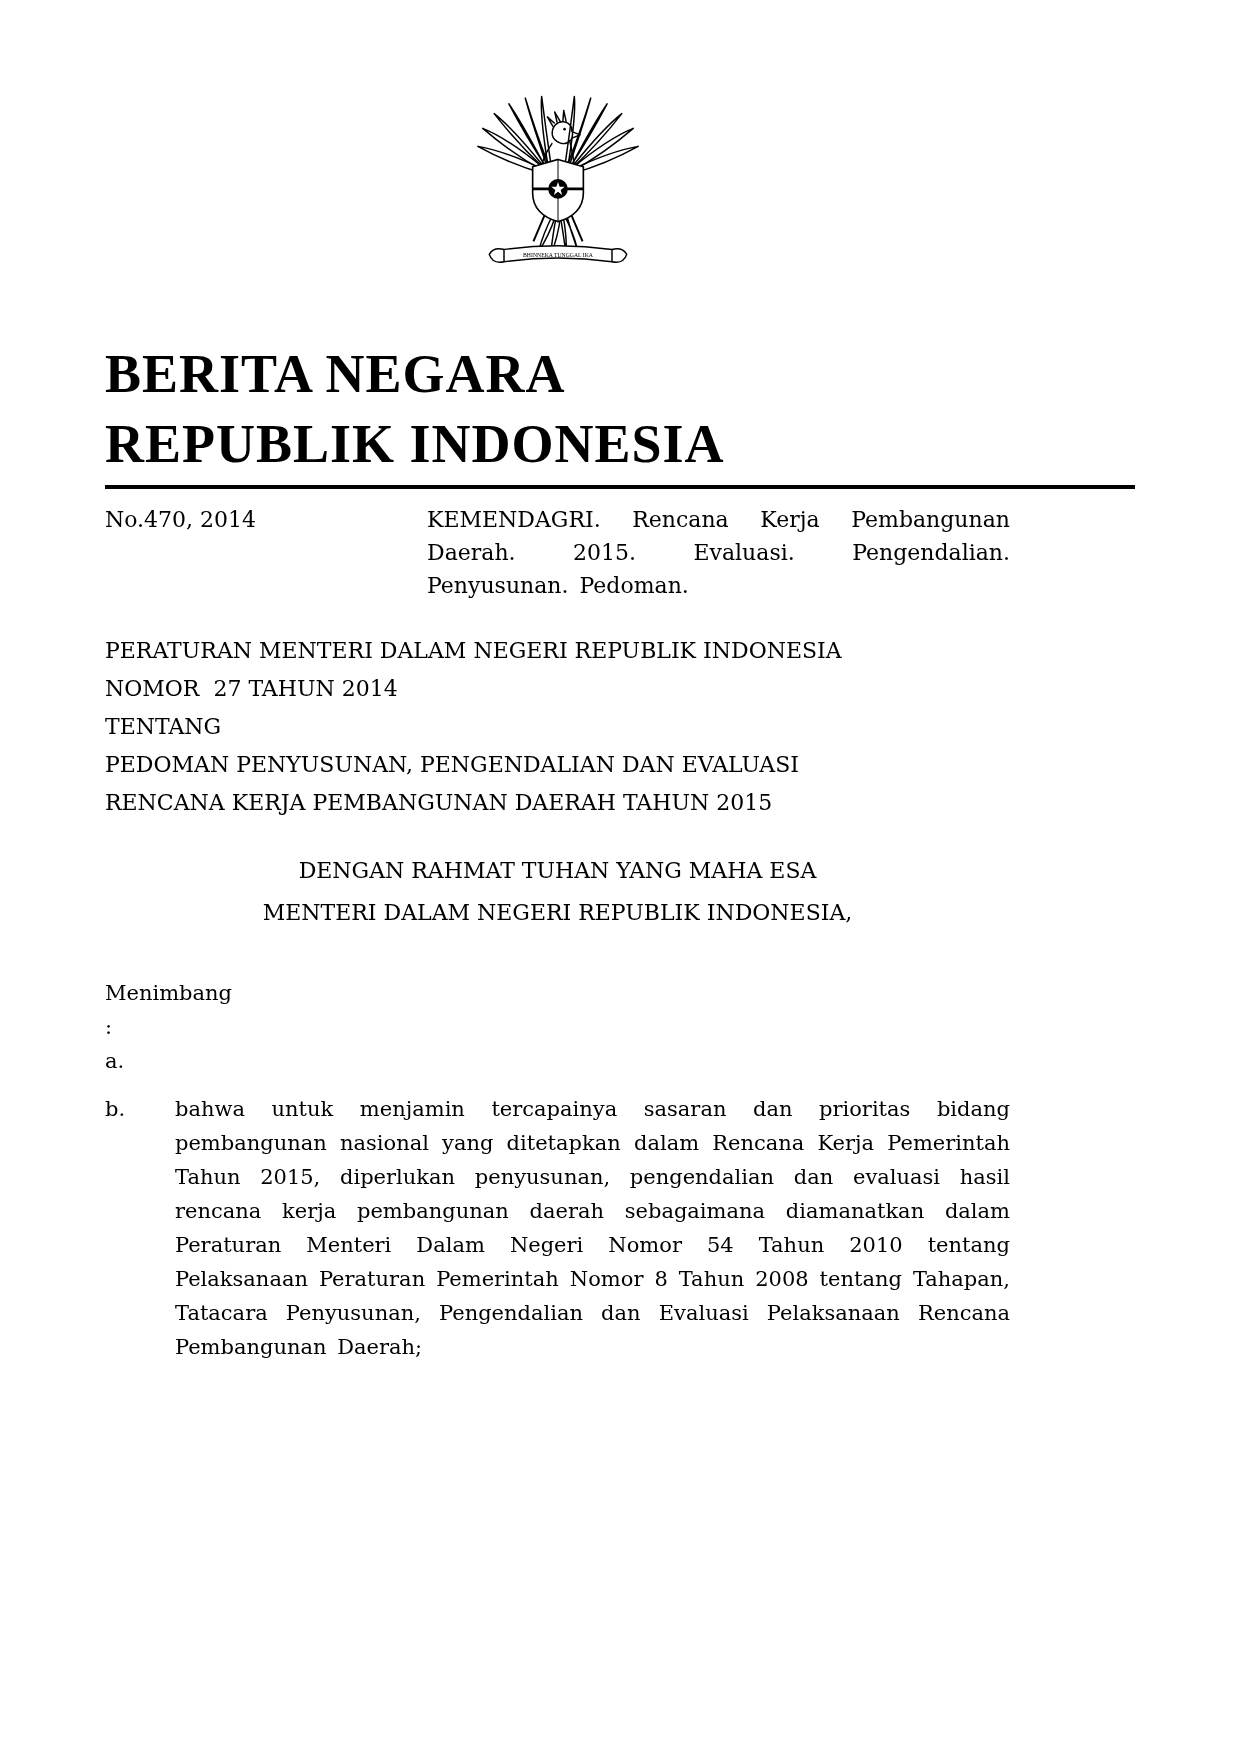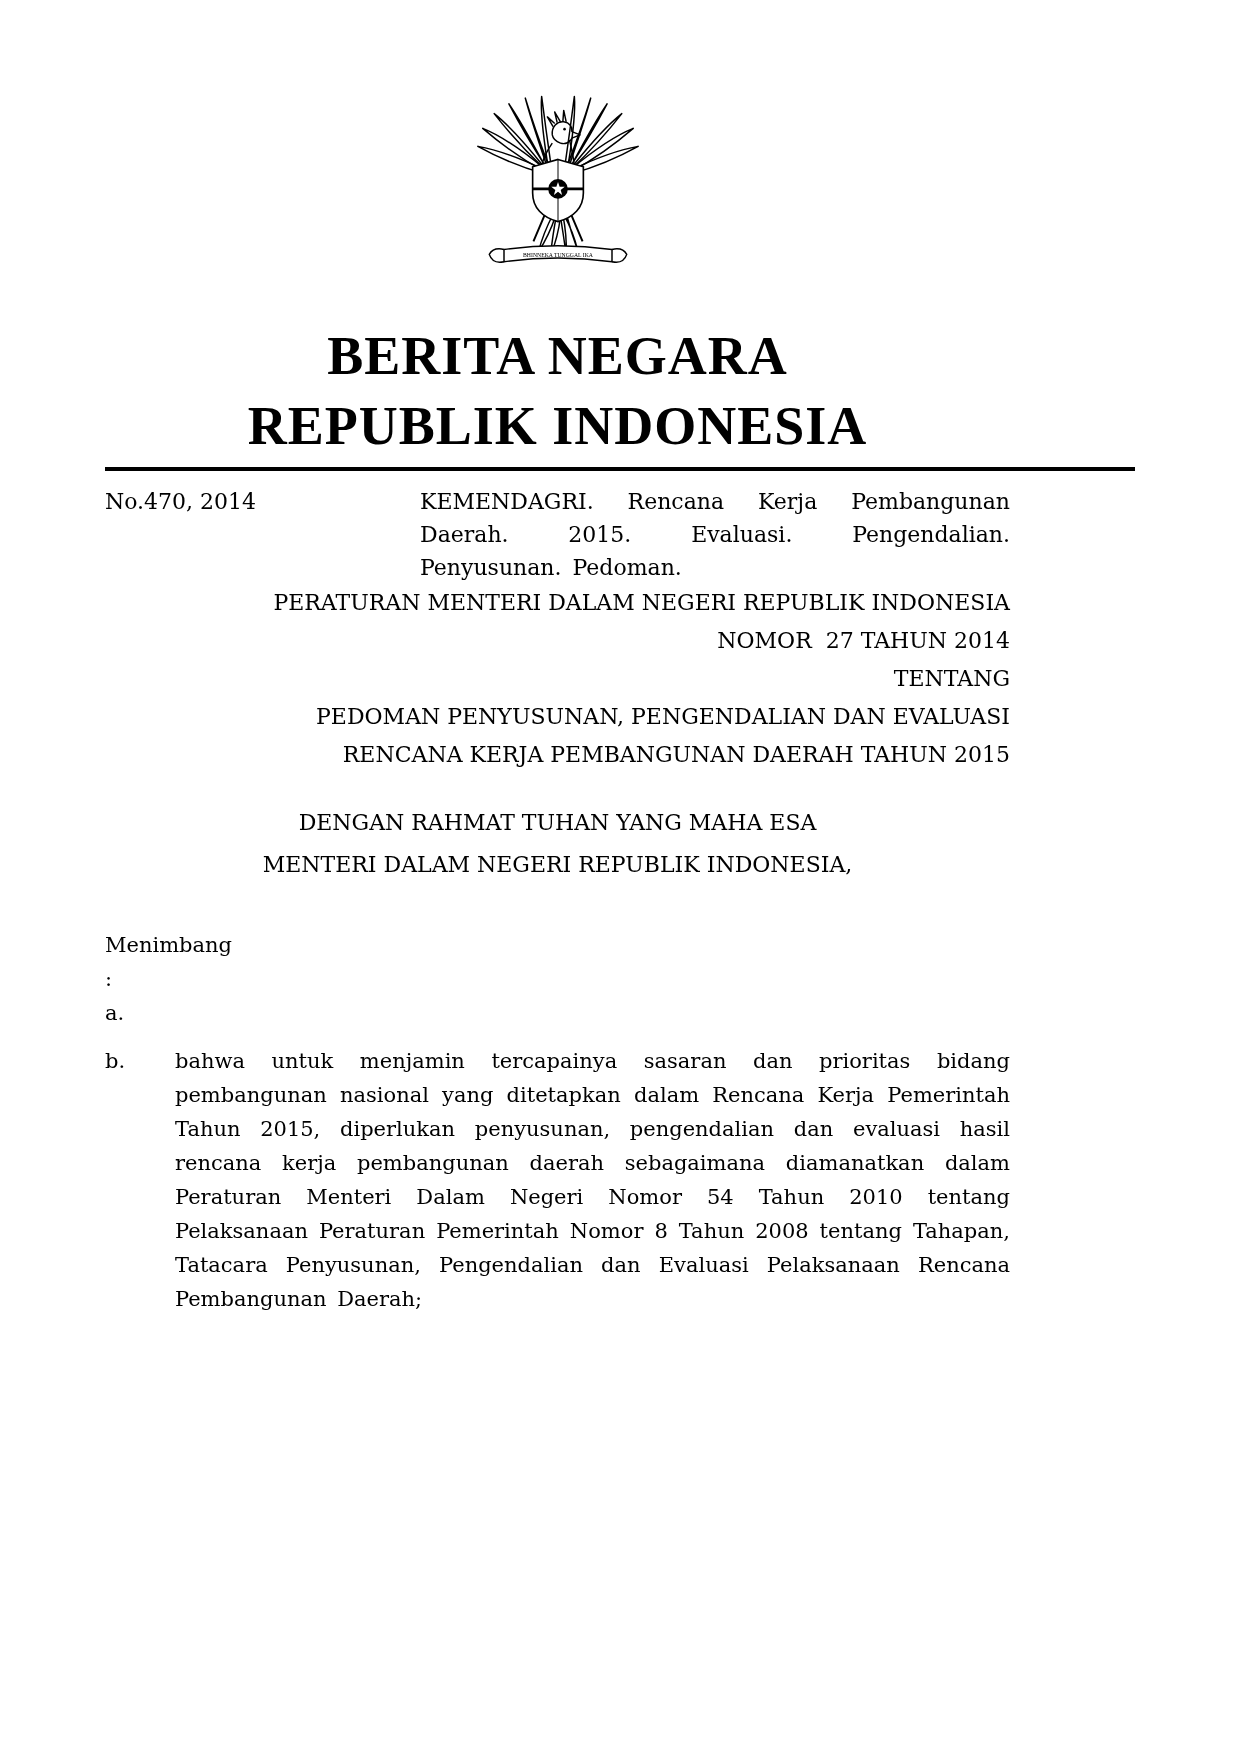--- a/index.html
+++ b/index.html
@@ -13,22 +13,21 @@
   }
   .page {
     position:absolute; left:105px; top:0;
     width:905px;
   }
   .emblem {
     width:180px; height:198px;
     margin:85px auto 0 auto;
   }
   .masthead {
-    margin-top:38px;
-    text-align:center;
+    margin-top:56px;
     font-family:"Liberation Serif", serif;
     font-weight:bold;
     font-size:54px;
     line-height:70px;
     letter-spacing:1px;
   }
   .masthead .line { display:block; }
   .rule {
     margin-top:6px;
     width:1030px; height:4px;
@@ -38,23 +37,25 @@
     display:flex;
     margin-top:14px;
     font-size:22px;
     line-height:33px;
   }
   .doc-number { width:315px; }
   .doc-abstract {
     flex:1;
     text-align:justify;
     word-spacing:4px;
+    margin-left:7px;
   }
   .title-block {
-    text-align:right;
+    margin-top:30px;
+    text-align:left;
     font-size:22px;
     line-height:38px;
   }
   .title-block .title-line { white-space:pre-wrap; }
   .invocation-block {
     margin-top:28px;
     text-align:center;
     font-size:22px;
     line-height:42px;
   }

